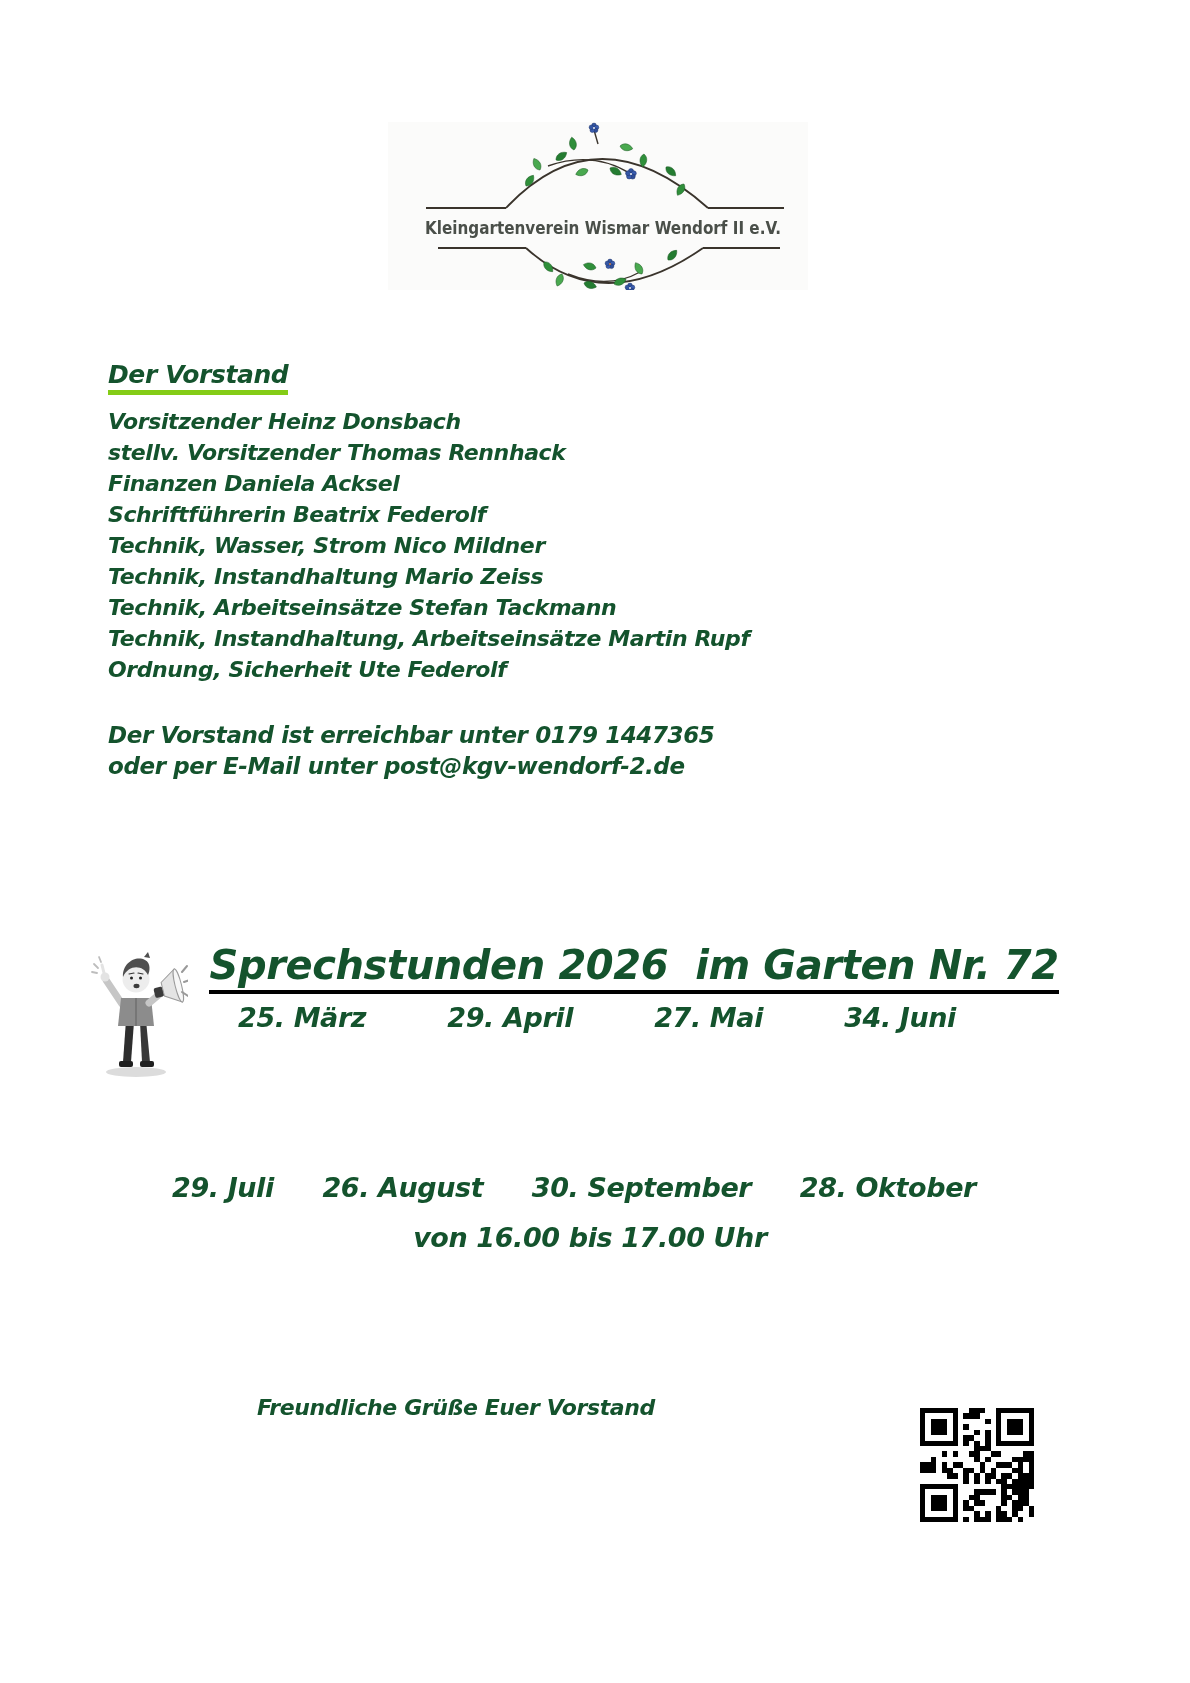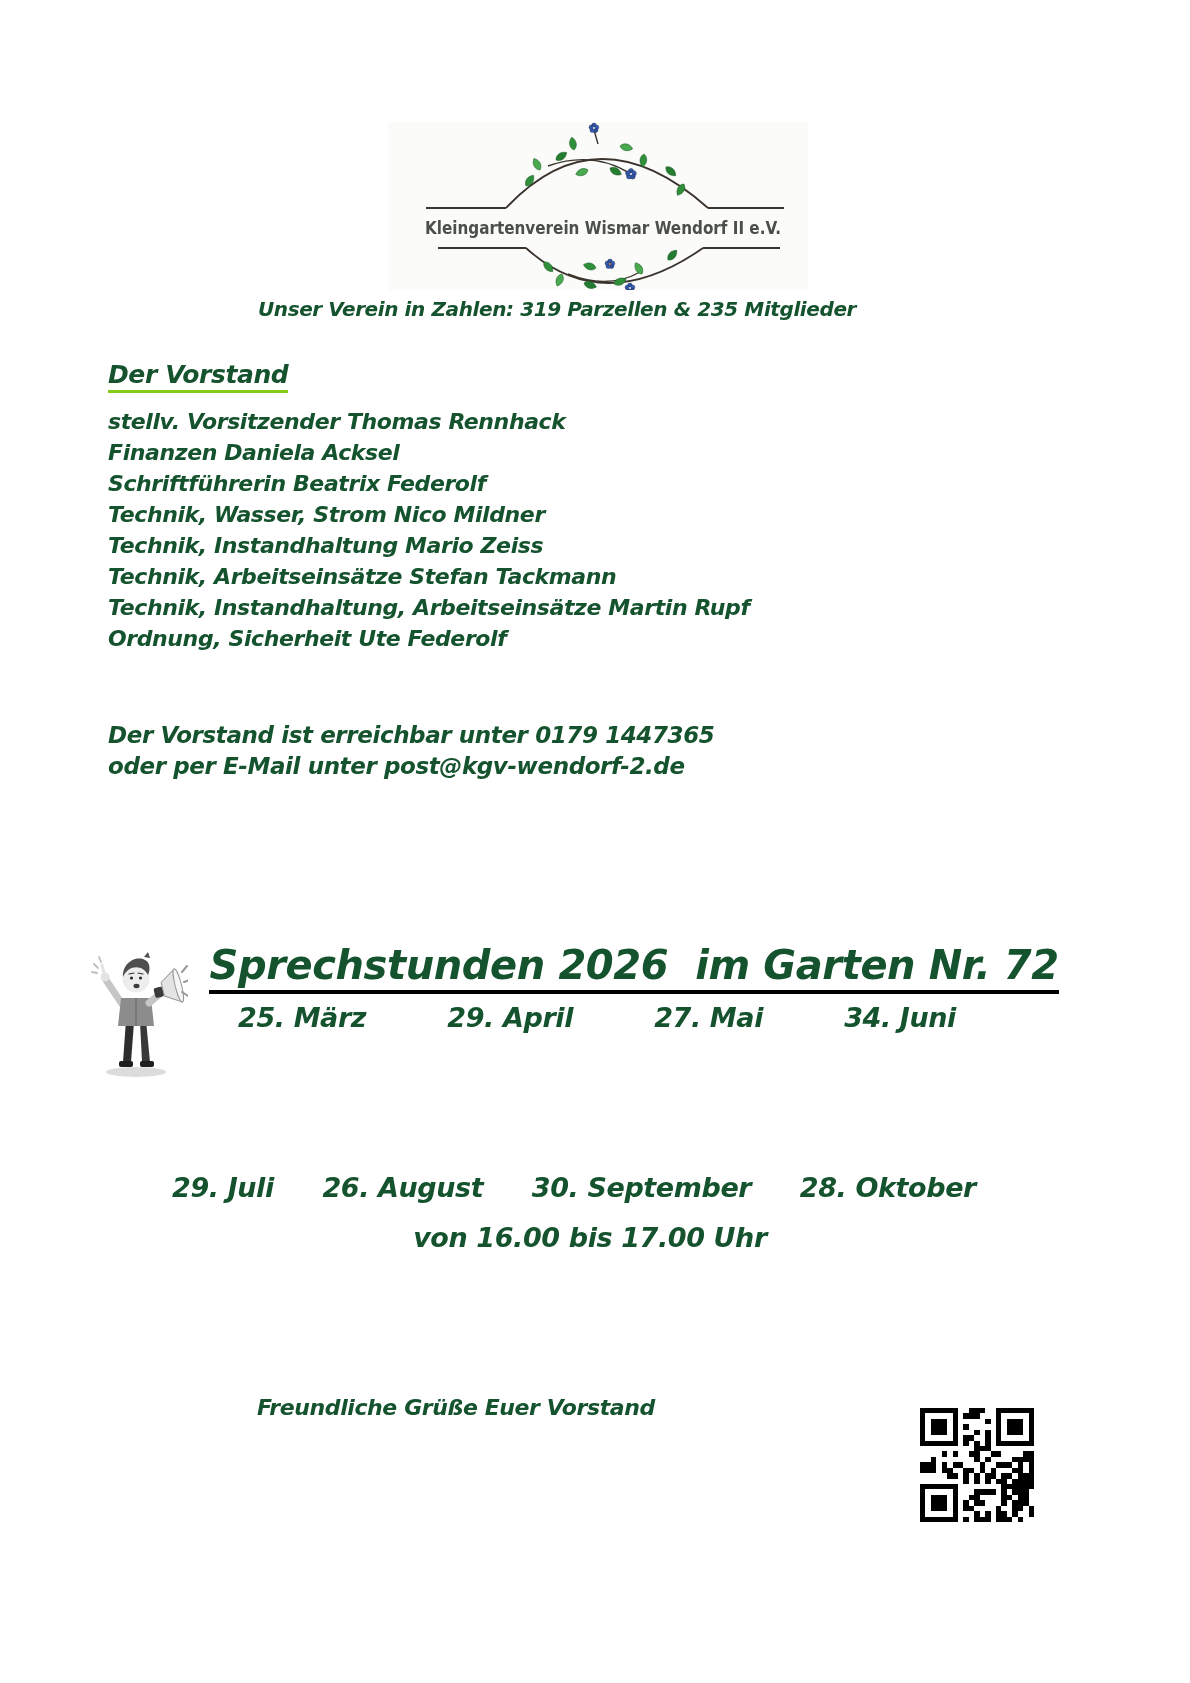--- a/index.html
+++ b/index.html
@@ -8,21 +8,21 @@
     font-family:"DejaVu Sans",sans-serif;color:#14532d;overflow:hidden;padding-left:18px;
   }
   .bi{font-weight:bold;font-style:italic;letter-spacing:-0.4px;}
   .abs{position:absolute;}
 
   .logo-box{left:388px;top:122px;width:420px;height:168px;}
 
   .stats{left:0;top:297px;width:1114px;text-align:center;font-size:20px;}
 
   .vh{left:108px;top:360px;font-size:25px;}
-  .vh span{border-bottom:3px solid #84cc16;padding-bottom:1px;margin-top:40px;}
+  .vh span{border-bottom:5px solid #84cc16;padding-bottom:1px;margin-top:40px;}
 
   .members{left:108px;top:406px;font-size:22px;line-height:31px;}
 
   .contact{left:108px;top:720px;font-size:23px;line-height:31px;}
 
   .big-heading{left:24px;top:896px;width:1166px;text-align:center;font-size:40px;white-space:pre;}
   .big-heading span{border-bottom:4px solid #000;padding-bottom:2px;}
 
   .dates{display:flex;justify-content:space-between;font-size:27px;white-space:nowrap;}
   .dates1{left:238px;top:1002px;width:718px;}
@@ -98,27 +98,27 @@
         <circle cx="2.5" cy="-0.6" r="2.3" fill="#3a5db0" stroke="#1f3468" stroke-width="0.5"></circle>
         <circle cx="1.5" cy="2.3" r="2.3" fill="#2f4e99" stroke="#1f3468" stroke-width="0.5"></circle>
         <circle cx="-1.7" cy="2.2" r="2.3" fill="#3a5db0" stroke="#1f3468" stroke-width="0.5"></circle>
         <circle cx="-2.6" cy="-0.7" r="2.3" fill="#3456a4" stroke="#1f3468" stroke-width="0.5"></circle>
         <circle cx="0" cy="0" r="1.1" fill="#c97b4a"></circle>
       </g>
       <use href="#flower" transform="translate(242,166)"></use>
     </svg>
   </div>
 
-  <div class="abs stats bi">Unser Verein in Zahlen: 319 Parzellen &amp; 235 Mitglieder</div>
 
   <div class="abs vh bi">
     <span>Der Vorstand</span>
   </div>
 
   <div class="abs members bi">
+    <div>Vorsitzender Heinz Donsbach</div>
     <div>stellv. Vorsitzender Thomas Rennhack</div>
     <div>Finanzen Daniela Acksel</div>
     <div>Schriftführerin Beatrix Federolf</div>
     <div>Technik, Wasser, Strom Nico Mildner</div>
     <div>Technik, Instandhaltung Mario Zeiss</div>
     <div>Technik, Arbeitseinsätze Stefan Tackmann</div>
     <div>Technik, Instandhaltung, Arbeitseinsätze Martin Rupf</div>
     <div>Ordnung, Sicherheit Ute Federolf</div>
   </div>
 

